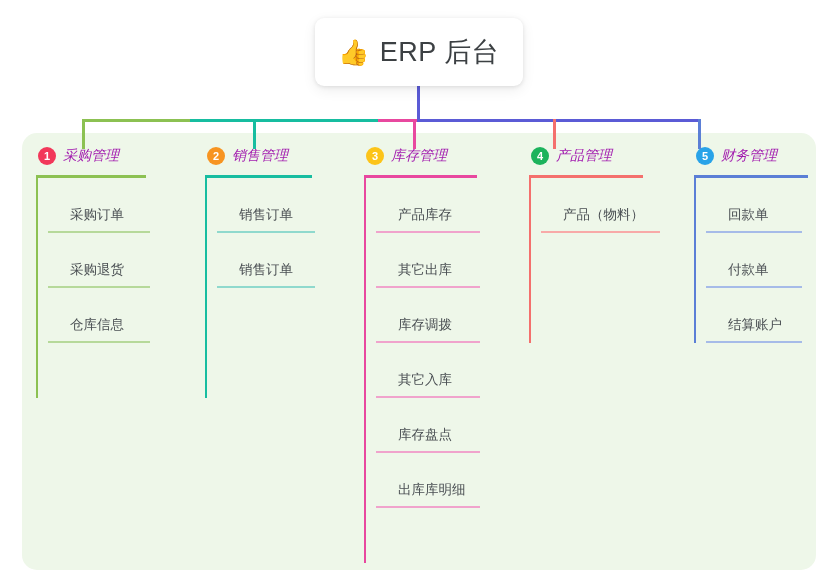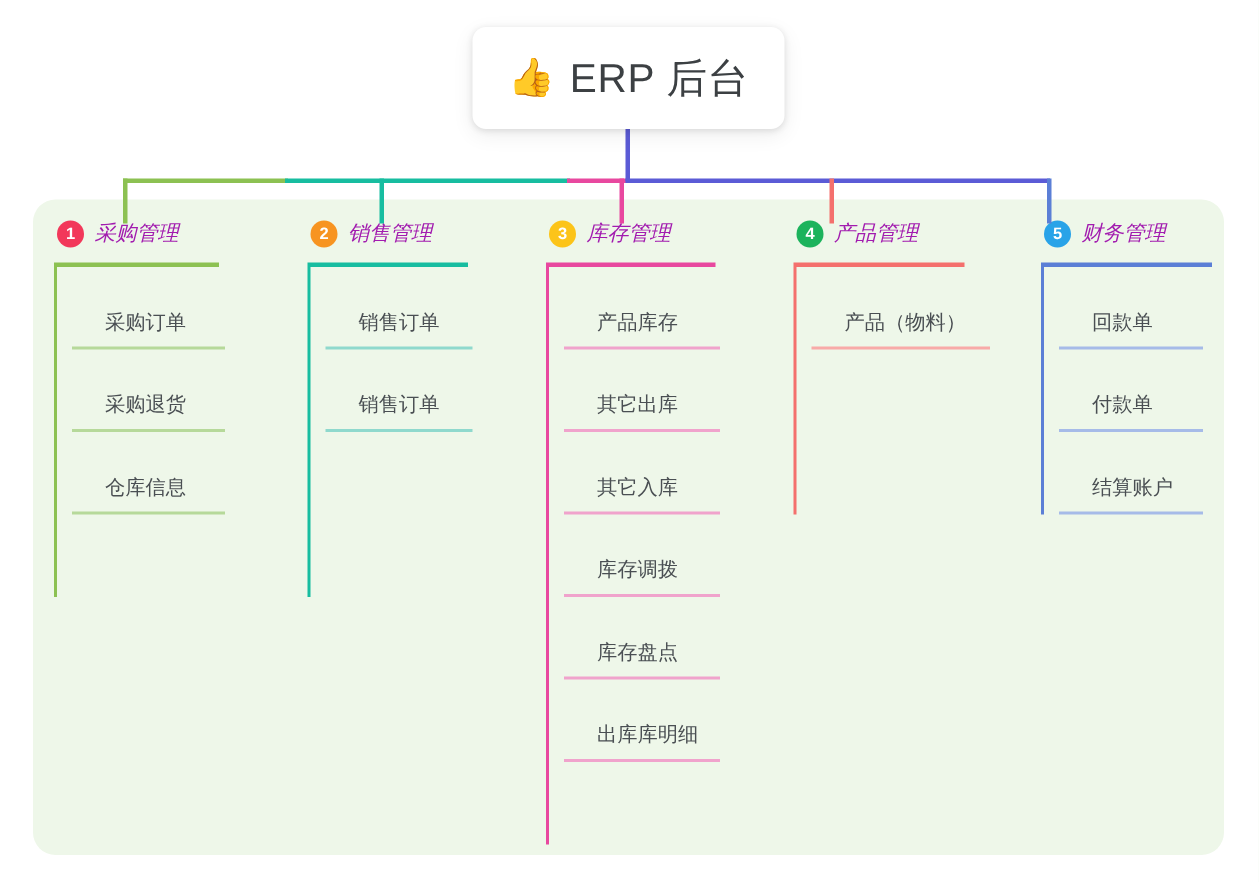--- a/index.html
+++ b/index.html
@@ -261,25 +261,25 @@
     <div class="spine" style="height: 385px;"></div>
     <div class="leaf">
       <span class="leaf-label">产品库存</span>
       <span class="leaf-rule"></span>
     </div>
     <div class="leaf">
       <span class="leaf-label">其它出库</span>
       <span class="leaf-rule"></span>
     </div>
     <div class="leaf">
+      <span class="leaf-label">库存调拨</span>
+      <span class="leaf-rule"></span>
+    </div>
+    <div class="leaf">
       <span class="leaf-label">其它入库</span>
-      <span class="leaf-rule"></span>
-    </div>
-    <div class="leaf">
-      <span class="leaf-label">库存调拨</span>
       <span class="leaf-rule"></span>
     </div>
     <div class="leaf">
       <span class="leaf-label">库存盘点</span>
       <span class="leaf-rule"></span>
     </div>
     <div class="leaf">
       <span class="leaf-label">出库库明细</span>
       <span class="leaf-rule"></span>
     </div>

